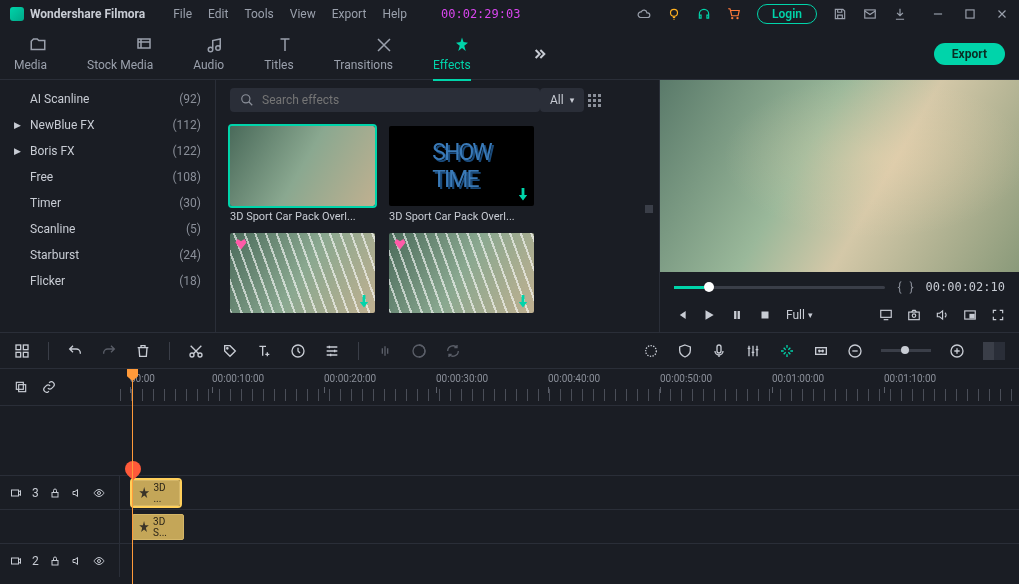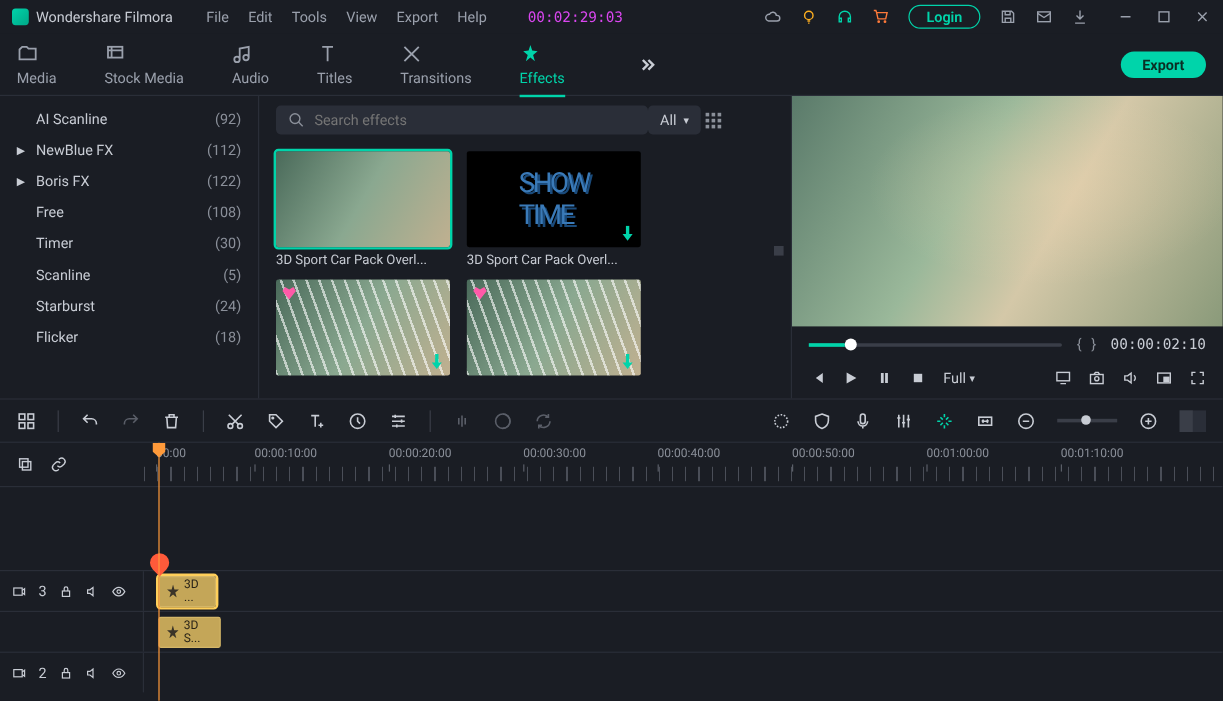--- a/index.html
+++ b/index.html
@@ -1,28 +1,28 @@
 <!DOCTYPE html>
 <html><head>
 <meta charset="utf-8">
 <style>
 * { margin:0; padding:0; box-sizing:border-box; font-family:-apple-system,Segoe UI,Roboto,sans-serif; }
 body { width:1019px; height:584px; background:#1a1d24; color:#c8ccd4; overflow:hidden; font-size:12px; }
 .titlebar { height:28px; display:flex; align-items:center; padding:0 10px; background:#1a1d24; gap:14px; }
-.logo { display:flex; align-items:center; gap:6px; }
+.logo { display:flex; align-items:center; gap:6px;font-weight:bold; }
 .logo-mark { width:14px; height:14px; background:linear-gradient(135deg,#00d4aa,#00a888); border-radius:3px; }
 .menu { display:flex; gap:16px; margin-left:14px; }
 .menu span { cursor:pointer; color:#9aa0ac; }
 .tc-time { margin-left:20px; color:#d946ef; font-family:monospace; }
 .title-icons { margin-left:auto; display:flex; align-items:center; gap:16px; }
 .title-icons svg, .title-icons .ic { width:14px; height:14px; }
 .login-btn { border:1px solid #00d4aa; color:#00d4aa; padding:2px 14px; border-radius:12px; font-weight:600; }
 .win-ctrl { display:flex; gap:18px; margin-left:8px; }
 .tabbar { height:52px; display:flex; align-items:center; padding:0 14px; gap:40px; border-bottom:1px solid #2a2e38; }
-.tab { display:flex; flex-direction:column; align-items:flex-start; gap:4px; cursor:pointer; color:#9aa0ac; position:relative; }
+.tab { display:flex; flex-direction:column; align-items:flex-end; gap:4px; cursor:pointer; color:#9aa0ac; position:relative; }
 .tab.active { color:#00d4aa; }
 .tab.active::after { content:''; position:absolute; bottom:-9px; left:0; right:0; height:2px; background:#00d4aa; }
 .tab svg { width:18px; height:18px; }
 .export-btn { margin-left:auto; background:#00d4aa; color:#0a2e24; padding:4px 18px; border-radius:14px; font-weight:700; }
 .main { display:flex; height:252px; }
 .sidebar { width:215px; padding:6px 0; overflow:hidden; }
 .cat { display:flex; align-items:center; padding:6px 14px 6px 30px; cursor:pointer; position:relative; }
 .cat .chev { position:absolute; left:14px; font-size:9px; }
 .cat .cnt { margin-left:auto; color:#8a8f99; }
 .browser { flex:1; border-left:1px solid #2a2e38; display:flex; flex-direction:column; }

